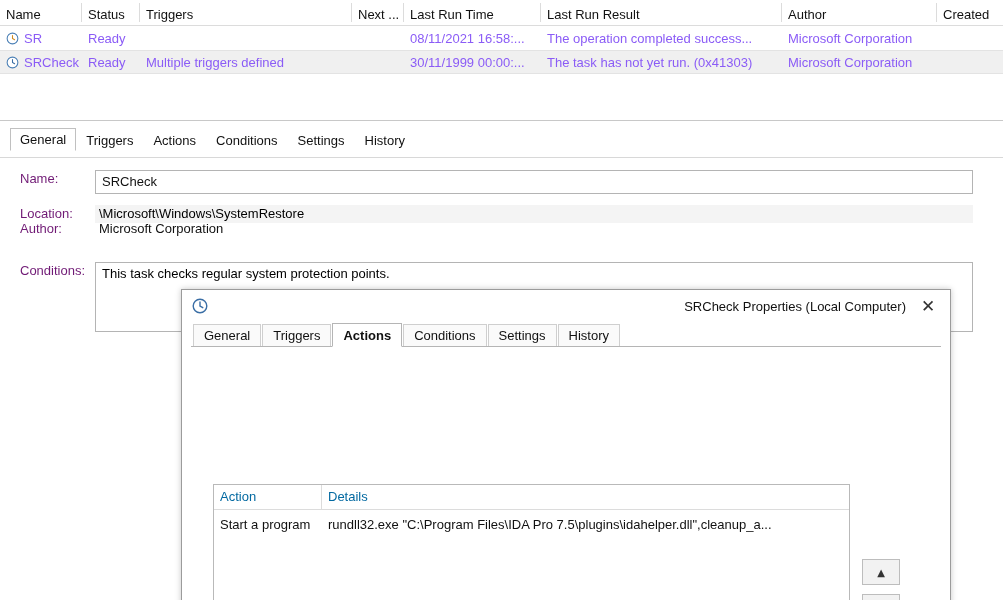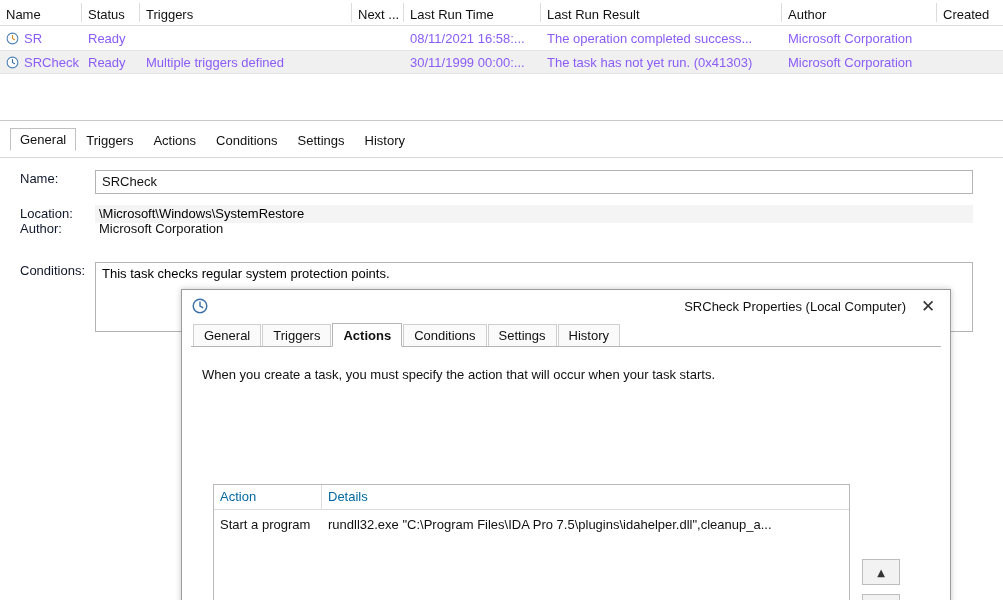--- a/index.html
+++ b/index.html
@@ -129,21 +129,21 @@
     left: 0;
     width: 1003px;
     display: flex;
     align-items: flex-start;
   }
   .field-label {
     width: 95px;
     padding-left: 20px;
     box-sizing: border-box;
     font-size: 13px;
-    color: #0f172a;
+    color: #701a75;
     line-height: 18px;
   }
   .field-value {
     font-size: 13px;
     color: #111111;
     line-height: 18px;
   }
   .textbox {
     box-sizing: border-box;
     border: 1px solid #b4b4b4;
@@ -420,21 +420,20 @@
   <div class="dialog-tabs">
     <div class="tab">General</div>
     <div class="tab">Triggers</div>
     <div class="tab active">Actions</div>
     <div class="tab">Conditions</div>
     <div class="tab">Settings</div>
     <div class="tab">History</div>
   </div>
 
   <div class="dialog-tabpanel">
-    <div class="dialog-hint">When you create a task, you must specify the action that will occur when your task starts.</div>
 
     <div class="actions-table">
       <div class="actions-head">
         <div class="ah ah-action">Action</div>
         <div class="ah ah-details">Details</div>
       </div>
       <div class="actions-row">
         <div class="ac ac-action">Start a program</div>
         <div class="ac ac-details">rundll32.exe "C:\Program Files\IDA Pro 7.5\plugins\idahelper.dll",cleanup_a...</div>
       </div>

